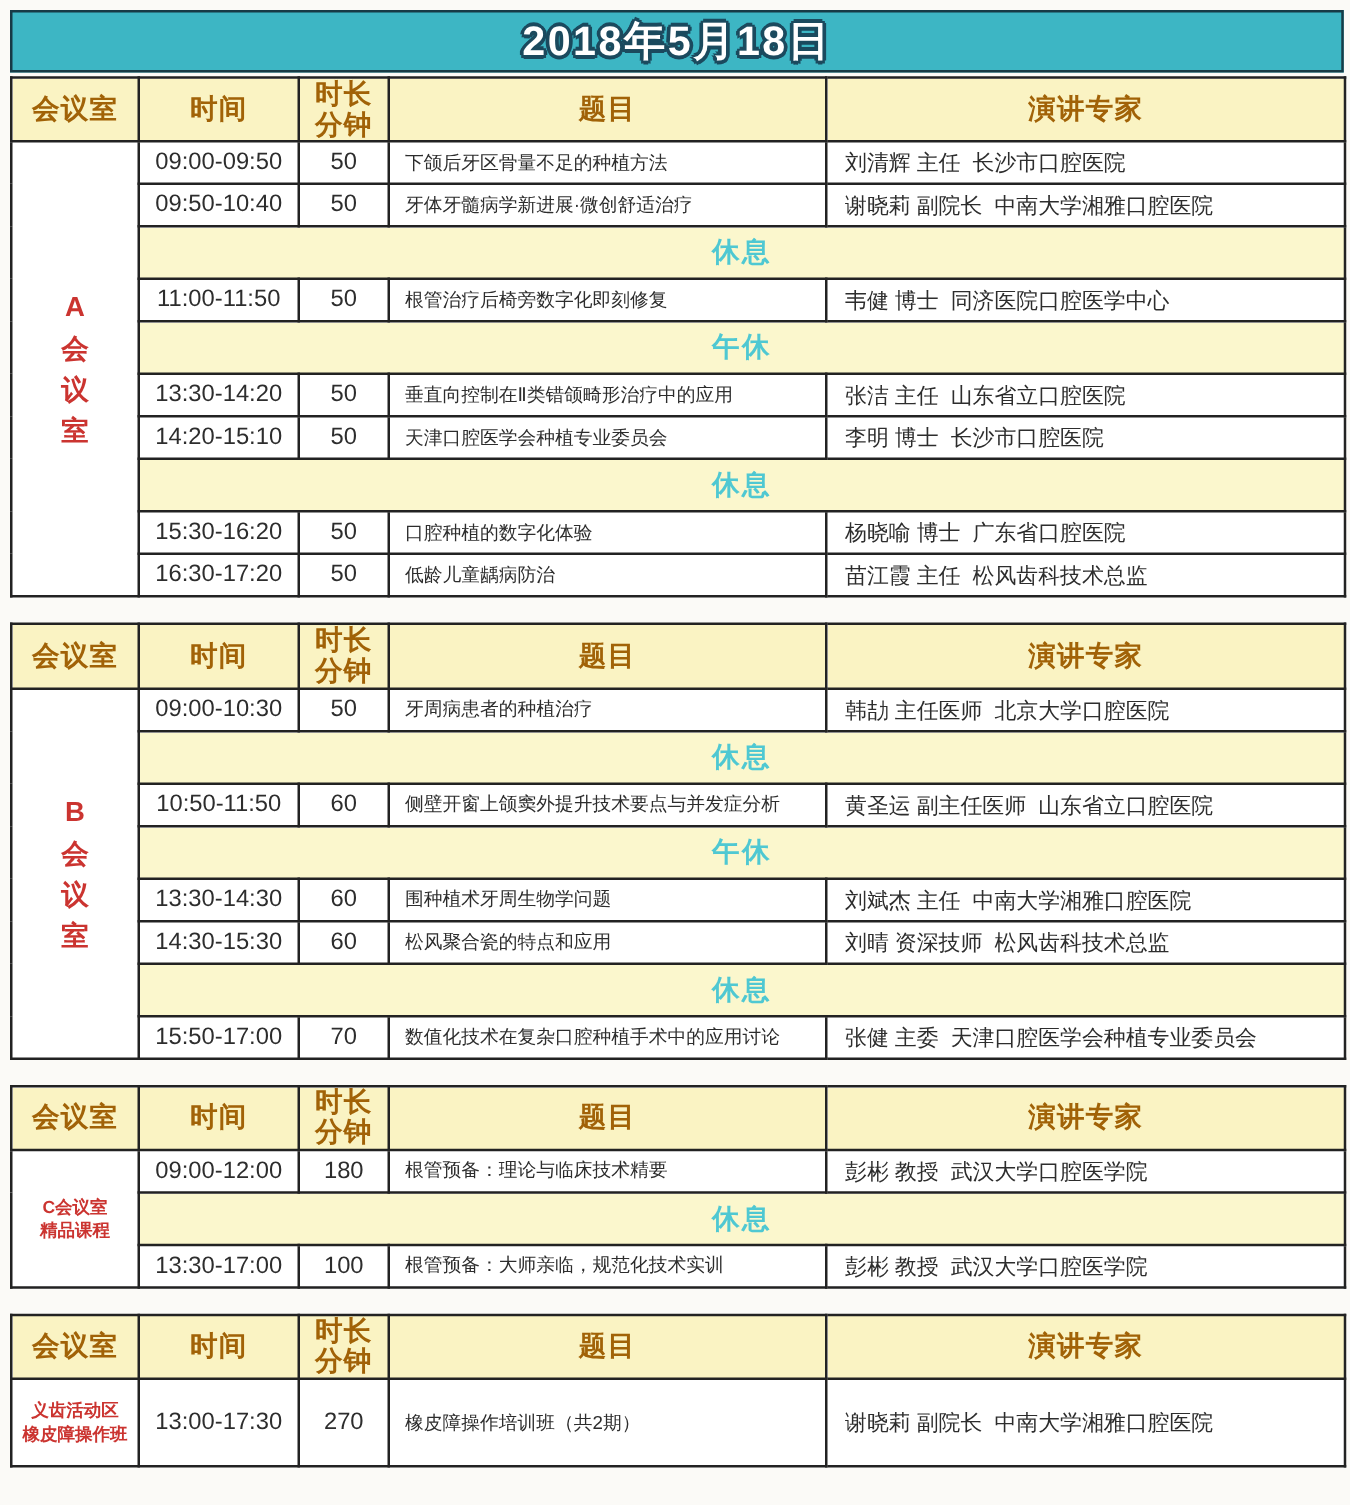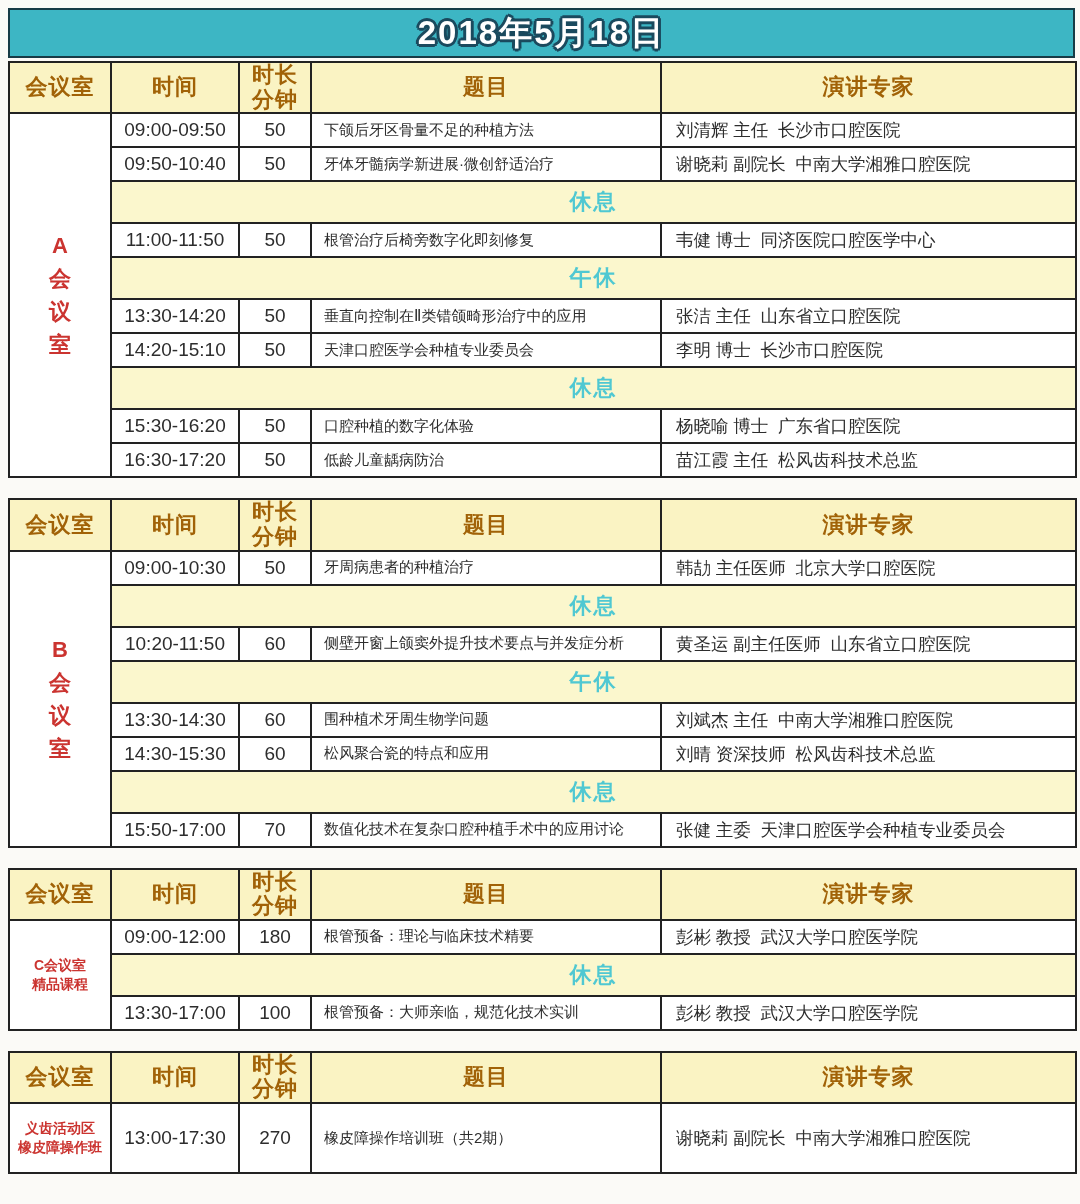--- a/index.html
+++ b/index.html
@@ -182,21 +182,21 @@
             </td>
             <td class="time">09:00-10:30</td>
             <td class="dur">50</td>
             <td class="topic">牙周病患者的种植治疗</td>
             <td class="speaker">韩劼 主任医师  北京大学口腔医院</td>
           </tr>
           <tr>
             <td colspan="4" class="break">休息</td>
           </tr>
           <tr>
-            <td class="time">10:20-11:50</td>
+            <td class="time">10:50-11:50</td>
             <td class="dur">60</td>
             <td class="topic">侧壁开窗上颌窦外提升技术要点与并发症分析</td>
             <td class="speaker">黄圣运 副主任医师  山东省立口腔医院</td>
           </tr>
           <tr>
             <td colspan="4" class="break">午休</td>
           </tr>
           <tr>
             <td class="time">13:30-14:30</td>
             <td class="dur">60</td>

